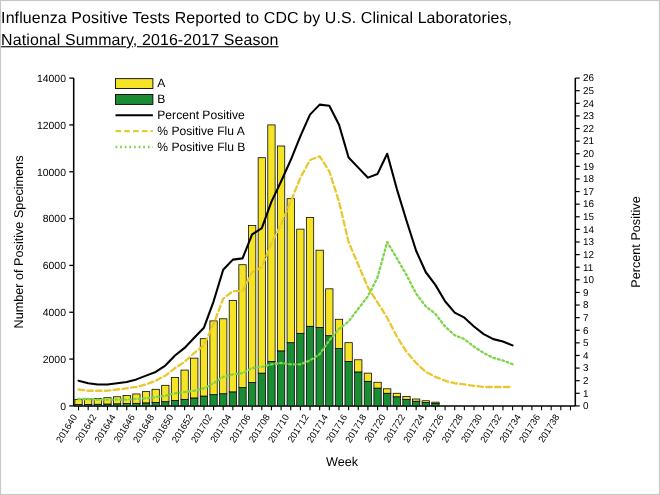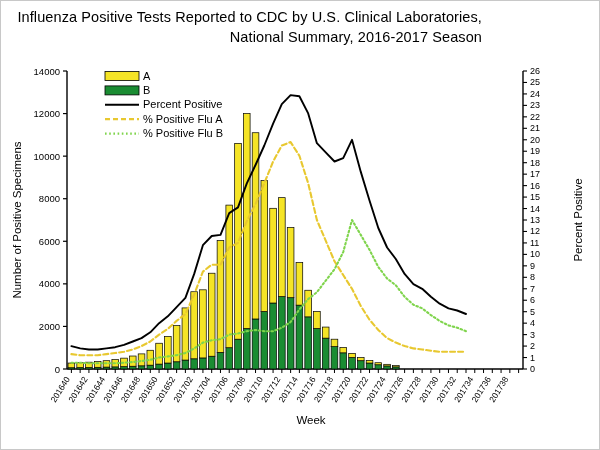--- a/index.html
+++ b/index.html
@@ -6,24 +6,24 @@
   body{
     width:600px;height:450px;background:#ffffff;
     font-family:"Liberation Sans", sans-serif;
     color:#000;overflow:hidden;position:relative;
   }
   #frame{
     position:absolute;left:0;top:0;width:600px;height:450px;
     border:1px solid #c8c8c8;box-sizing:border-box;background:#fff;
   }
   #title{
-    position:absolute;left:0;top:6px;width:481px;text-align:right;
+    position:absolute;left:0;top:6px;width:481px;text-align:left;
     font-size:14.5px;line-height:20px;letter-spacing:.1px;
   }
-  #title .l2{display:block;}
+  #title .l2{display:block;text-decoration:underline;}
   svg{position:absolute;left:0;top:0;}
   .axlabel{font-size:11.5px;}
   .ticklbl{font-size:9.5px;}
   .ticklbl-r{font-size:9px;}
   .xlbl{font-size:8.5px;}
   .legtxt{font-size:11px;}
 </style>
 </head>
 <body>
 

